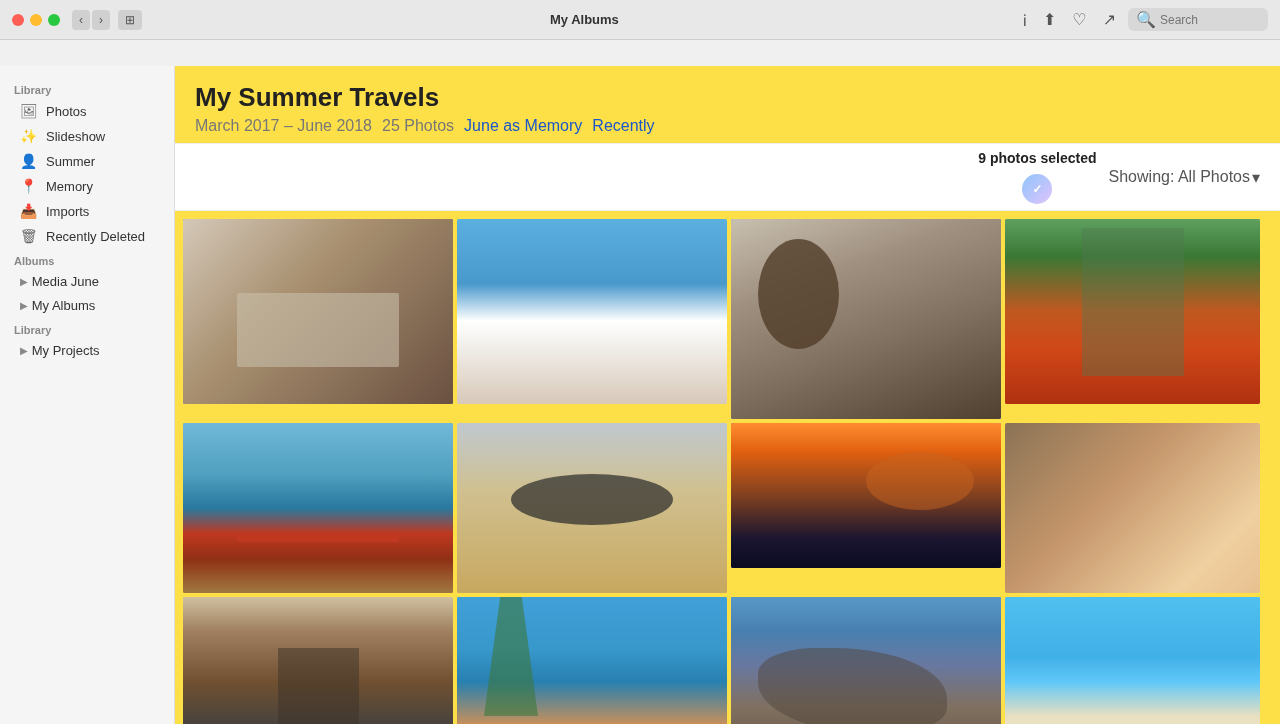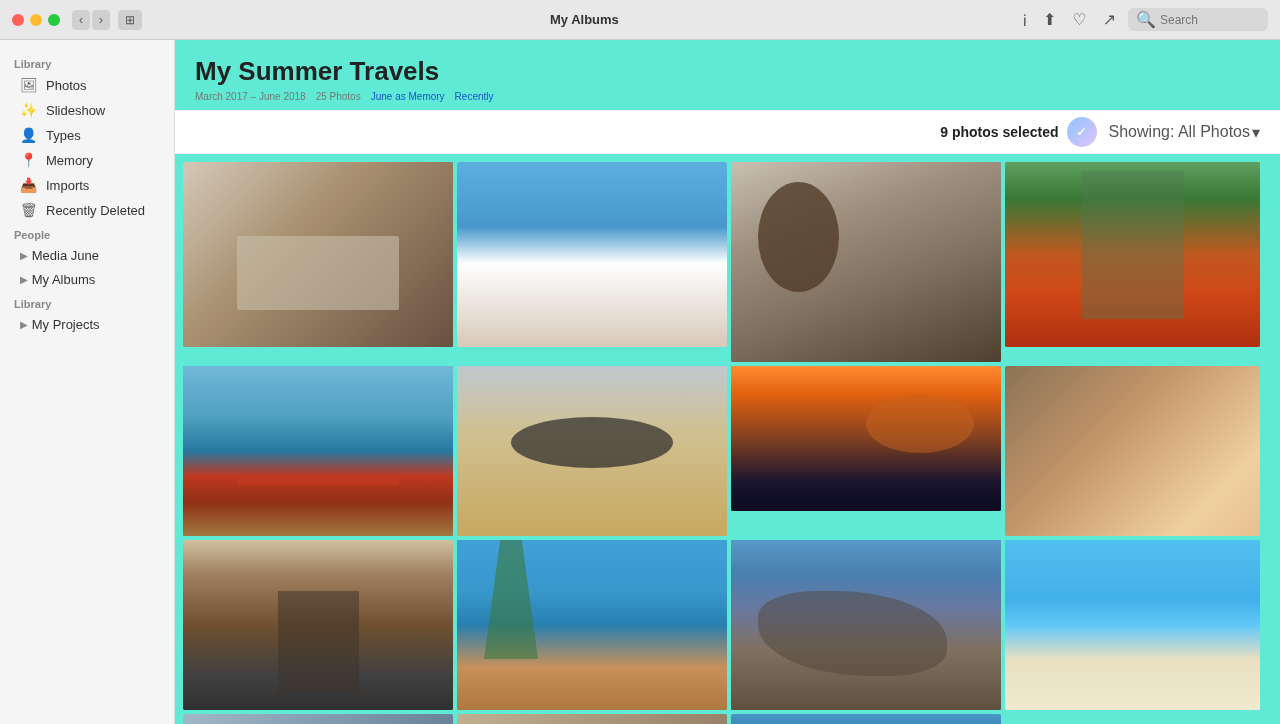--- a/index.html
+++ b/index.html
@@ -94,20 +94,21 @@
       font-size: 12px;
       color: #555;
       width: 100px;
     }
 
     
     .main-layout {
       display: flex;
       flex: 1;
       overflow: hidden;
+      margin-top: 26px;
     }
 
     
     .sidebar {
       width: 175px;
       background: #f5f5f5;
       border-right: 1px solid #ddd;
       padding: 12px 0;
       flex-shrink: 0;
       overflow-y: auto;
@@ -148,42 +149,42 @@
       margin: 1px 6px;
     }
     .sidebar-group-arrow {
       font-size: 10px;
       color: #888;
     }
 
     
     .content-area {
       flex: 1;
-      background: #5eead4;
+      background: #fde047;
       display: flex;
       flex-direction: column;
       overflow: hidden;
     }
 
     
     .album-header {
       padding: 16px 20px 8px;
       border-bottom: 1px solid #eee;
       flex-shrink: 0;
     }
     .album-title {
       font-size: 26px;
       font-weight: 700;
       color: #222;
       margin-bottom: 4px;
     }
     .album-meta {
       display: flex;
       gap: 10px;
-      font-size: 10px;
+      font-size: 16px;
       color: #777;
     }
     .album-meta-link {
       color: #1a56cc;
       cursor: pointer;
       text-decoration: none;
     }
 
     
     .selection-bar {
@@ -196,20 +197,21 @@
       flex-shrink: 0;
       background: #fff;
     }
     .selection-count {
       font-size: 14px;
       font-weight: 600;
       color: #222;
       display: flex;
       align-items: center;
       gap: 8px;
+      flex-direction: column;
     }
     .selection-avatar {
       width: 30px;
       height: 30px;
       border-radius: 50%;
       background: linear-gradient(135deg, #8ec5fc, #e0c3fc);
       display: flex;
       align-items: center;
       justify-content: center;
       font-size: 12px;
@@ -307,36 +309,36 @@
     <div class="sidebar-item">
       <span class="sidebar-item-icon">🖼</span>
       <span>Photos</span>
     </div>
     <div class="sidebar-item">
       <span class="sidebar-item-icon">✨</span>
       <span>Slideshow</span>
     </div>
     <div class="sidebar-item">
       <span class="sidebar-item-icon">👤</span>
-      <span>Types</span>
+      <span>Summer</span>
     </div>
     <div class="sidebar-item">
       <span class="sidebar-item-icon">📍</span>
       <span>Memory</span>
     </div>
     <div class="sidebar-item">
       <span class="sidebar-item-icon">📥</span>
       <span>Imports</span>
     </div>
     <div class="sidebar-item">
       <span class="sidebar-item-icon">🗑</span>
       <span>Recently Deleted</span>
     </div>
 
-    <div class="sidebar-section-label">People</div>
+    <div class="sidebar-section-label">Albums</div>
     <div class="sidebar-group">
       <span class="sidebar-group-arrow">▶</span>
       <span>Media June</span>
     </div>
     <div class="sidebar-group">
       <span class="sidebar-group-arrow">▶</span>
       <span>My Albums</span>
     </div>
 
     <div class="sidebar-section-label">Library</div>

